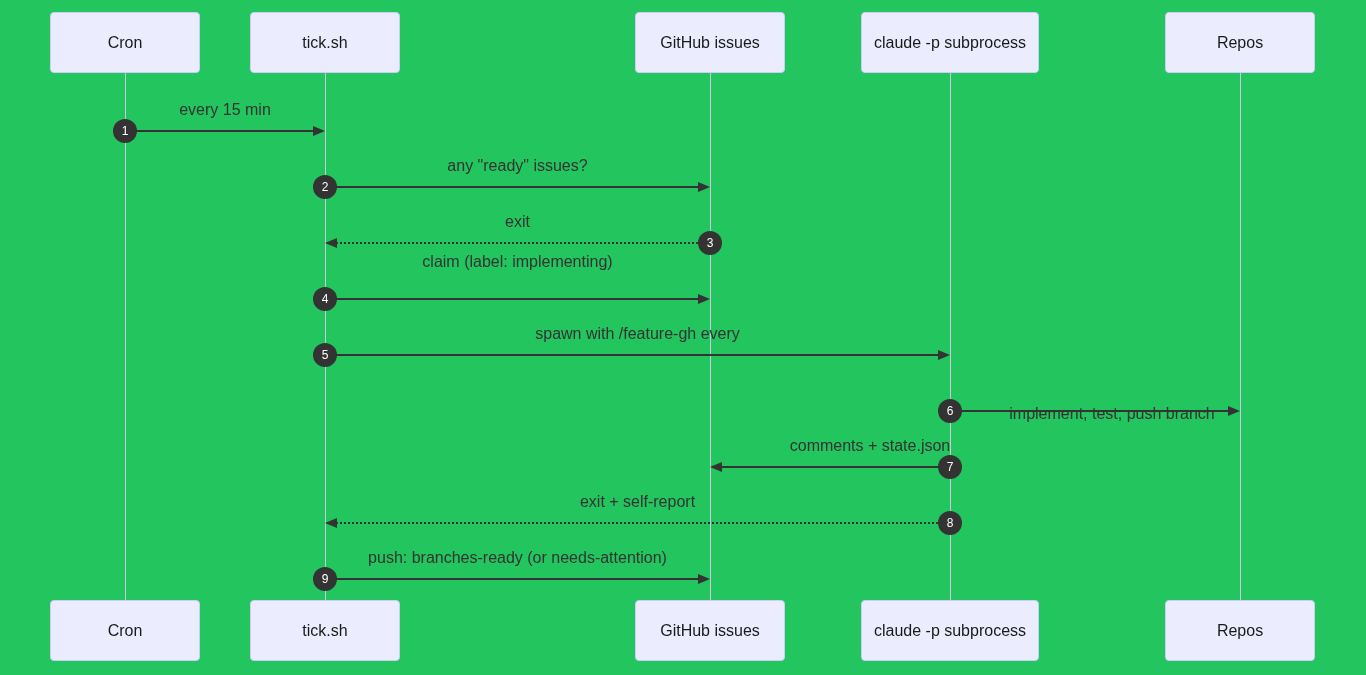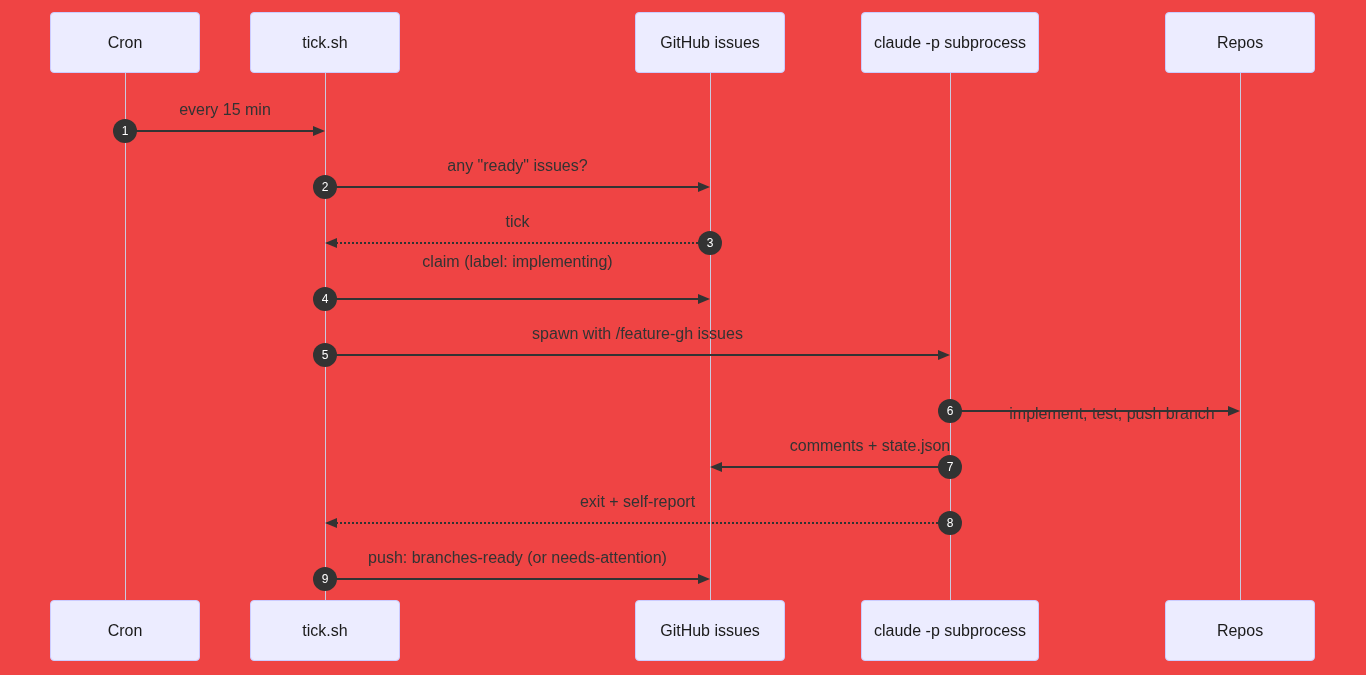--- a/index.html
+++ b/index.html
@@ -1,20 +1,20 @@
 <!DOCTYPE html>
 <html><head>
 <meta charset="utf-8">
 <style>
   html, body { margin: 0; padding: 0; background: #ffffff; }
   #stage {
     position: relative;
     width: 1366px;
     height: 675px;
-    background: #ef4444;
+    background: #22c55e;
     font-family: "Liberation Sans", "DejaVu Sans", sans-serif;
     overflow: hidden;
   }
   .actor-box {
     position: absolute;
     box-sizing: border-box;
     background: #ECECFF;
     border: 1px solid #CCCCFF;
     border-radius: 4px;
     display: flex;
@@ -110,29 +110,29 @@
       <span>Repos</span>
     </div>
     <div class="msg-label" style="left: 225px; top: 100px;">every 15 min</div>
     <div class="msg-line solid" style="left: 125px; top: 130px; width: 194px; margin-left: 0px;"></div>
     <div class="arrow-head right" style="left: 313px; top: 126px;"></div>
     <div class="seq-num" style="left: 113px; top: 119px;">1</div>
     <div class="msg-label" style="left: 517.5px; top: 156px;">any "ready" issues?</div>
     <div class="msg-line solid" style="left: 325px; top: 186px; width: 379px; margin-left: 0px;"></div>
     <div class="arrow-head right" style="left: 698px; top: 182px;"></div>
     <div class="seq-num" style="left: 313px; top: 175px;">2</div>
-    <div class="msg-label" style="left: 517.5px; top: 212px;">tick</div>
+    <div class="msg-label" style="left: 517.5px; top: 212px;">exit</div>
     <div class="msg-line dotted" style="left: 325px; top: 242px; width: 379px; margin-left: 6px;"></div>
     <div class="arrow-head left" style="left: 325px; top: 238px;"></div>
     <div class="seq-num" style="left: 698px; top: 231px;">3</div>
     <div class="msg-label" style="left: 517.5px; top: 252px;">claim (label: implementing)</div>
     <div class="msg-line solid" style="left: 325px; top: 298px; width: 379px; margin-left: 0px;"></div>
     <div class="arrow-head right" style="left: 698px; top: 294px;"></div>
     <div class="seq-num" style="left: 313px; top: 287px;">4</div>
-    <div class="msg-label" style="left: 637.5px; top: 324px;">spawn with /feature-gh issues</div>
+    <div class="msg-label" style="left: 637.5px; top: 324px;">spawn with /feature-gh every</div>
     <div class="msg-line solid" style="left: 325px; top: 354px; width: 619px; margin-left: 0px;"></div>
     <div class="arrow-head right" style="left: 938px; top: 350px;"></div>
     <div class="seq-num" style="left: 313px; top: 343px;">5</div>
     <div class="msg-label" style="left: 1112px; top: 380px; margin-top: 24px;">implement, test, push branch</div>
     <div class="msg-line solid" style="left: 950px; top: 410px; width: 284px; margin-left: 0px;"></div>
     <div class="arrow-head right" style="left: 1228px; top: 406px;"></div>
     <div class="seq-num" style="left: 938px; top: 399px;">6</div>
     <div class="msg-label" style="left: 830px; top: 436px; margin-left: 40px;">comments + state.json</div>
     <div class="msg-line solid" style="left: 710px; top: 466px; width: 234px; margin-left: 6px;"></div>
     <div class="arrow-head left" style="left: 710px; top: 462px;"></div>

